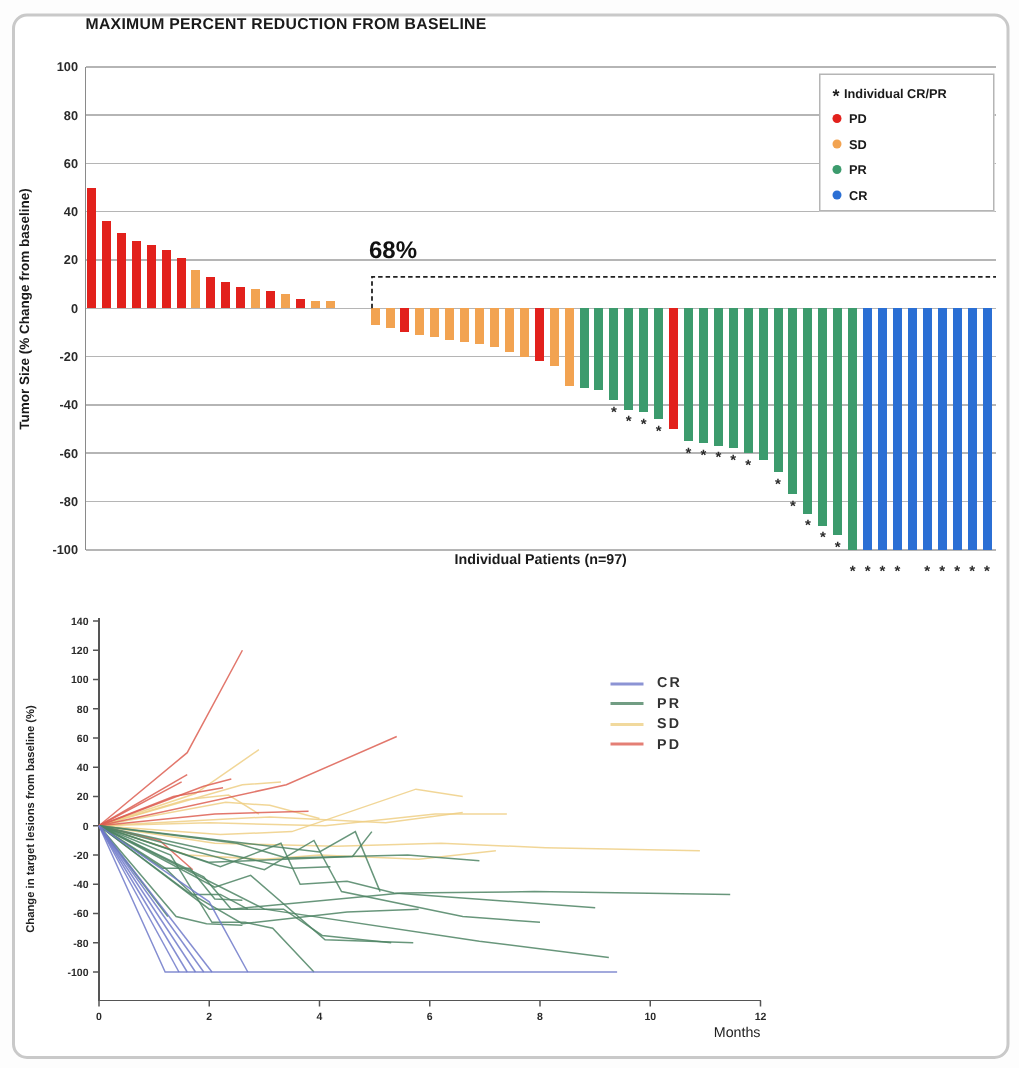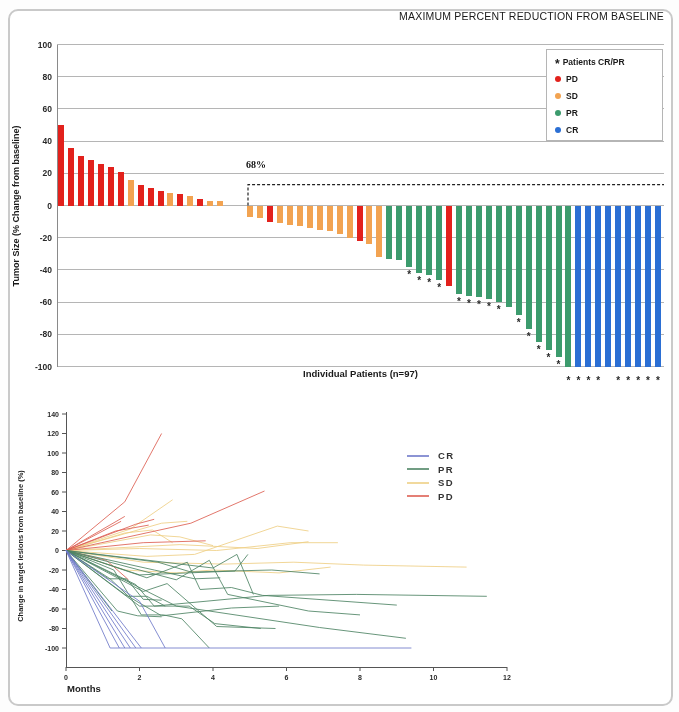--- a/index.html
+++ b/index.html
@@ -3,31 +3,31 @@
 <meta charset="utf-8">
 <style>
   html,body{margin:0;padding:0;width:679px;height:712px;background:#fdfdfd;overflow:hidden;
     font-family:"Liberation Sans",sans-serif;}
   #stage{position:absolute;left:0;top:0;width:679px;height:712px;}
   #card{position:absolute;left:8px;top:9px;width:661px;height:693px;background:#ffffff;
     border:2px solid #c9c9c9;border-radius:10px;}
   #plots{position:absolute;left:0;top:0;width:679px;height:712px;}
   svg text{font-family:"Liberation Sans",sans-serif;}
   .abs{position:absolute;white-space:nowrap;}
-  .wf-title{left:57px;top:10px;width:607px;text-align:right;font-size:10.5px;font-weight:400;color:#1a1a1a;letter-spacing:.2px;}
+  .wf-title{left:57px;top:10px;width:607px;text-align:left;font-size:10.5px;font-weight:700;color:#1a1a1a;letter-spacing:.2px;}
   .wf-ylabel{left:16px;top:206px;transform:translate(-50%,-50%) rotate(-90deg);font-size:9px;font-weight:700;color:#1a1a1a;}
   .wf-xlabel{left:57px;top:368px;width:607px;text-align:center;font-size:9.5px;font-weight:700;color:#1a1a1a;}
-  .wf-annot{left:246px;top:159px;font-size:10px;font-weight:700;color:#111;font-family:Liberation Serif, serif;}
+  .wf-annot{left:246px;top:159px;font-size:16px;font-weight:700;color:#111;}
   .wf-legend{left:546px;top:49px;width:117px;height:92px;background:#fff;border:1px solid #b5b5b5;
     padding:3px 0 0 8px;box-sizing:border-box;}
   .wf-lrow{display:flex;align-items:center;height:17px;font-size:8.5px;font-weight:600;color:#1a1a1a;}
   .wf-star{font-size:12px;font-weight:700;margin-right:3px;line-height:6px;padding-top:5px;}
   .dot{width:6px;height:6px;border-radius:50%;margin-right:5px;flex:0 0 auto;}
   .sp-ylabel{left:20px;top:546px;transform:translate(-50%,-50%) rotate(-90deg);font-size:7.5px;font-weight:700;color:#222;}
-  .sp-xlabel{left:67px;top:683px;width:440px;text-align:left;font-size:9.5px;font-weight:700;color:#222;}
+  .sp-xlabel{left:67px;top:683px;width:440px;text-align:right;font-size:9.5px;font-weight:400;color:#222;}
   .sp-legend{left:407px;top:449px;}
   .sp-lrow{display:flex;align-items:center;height:13.5px;}
   .swatch{width:22px;height:2px;margin-right:9px;flex:0 0 auto;opacity:.8;}
   .sp-llabel{font-size:9.5px;font-weight:600;color:#333;letter-spacing:1.5px;}
 </style>
 </head>
 <body>
 
 <div id="stage">
   <div id="card"></div>
@@ -224,21 +224,21 @@
     </svg>
 
   <div class="abs wf-title">MAXIMUM PERCENT REDUCTION FROM BASELINE</div>
   <div class="abs wf-ylabel">Tumor Size (% Change from baseline)</div>
   <div class="abs wf-xlabel">Individual Patients (n=97)</div>
   <div class="abs wf-annot">68%</div>
 
   <div class="abs wf-legend">
     <div class="wf-lrow">
       <span class="wf-star">*</span>
-      <span>Patients CR/PR</span>
+      <span>Individual CR/PR</span>
     </div>
     <div class="wf-lrow">
       <span class="dot" style="background: rgb(226, 33, 28);"></span>
       <span>PD</span>
     </div>
     <div class="wf-lrow">
       <span class="dot" style="background: rgb(242, 163, 81);"></span>
       <span>SD</span>
     </div>
     <div class="wf-lrow">

